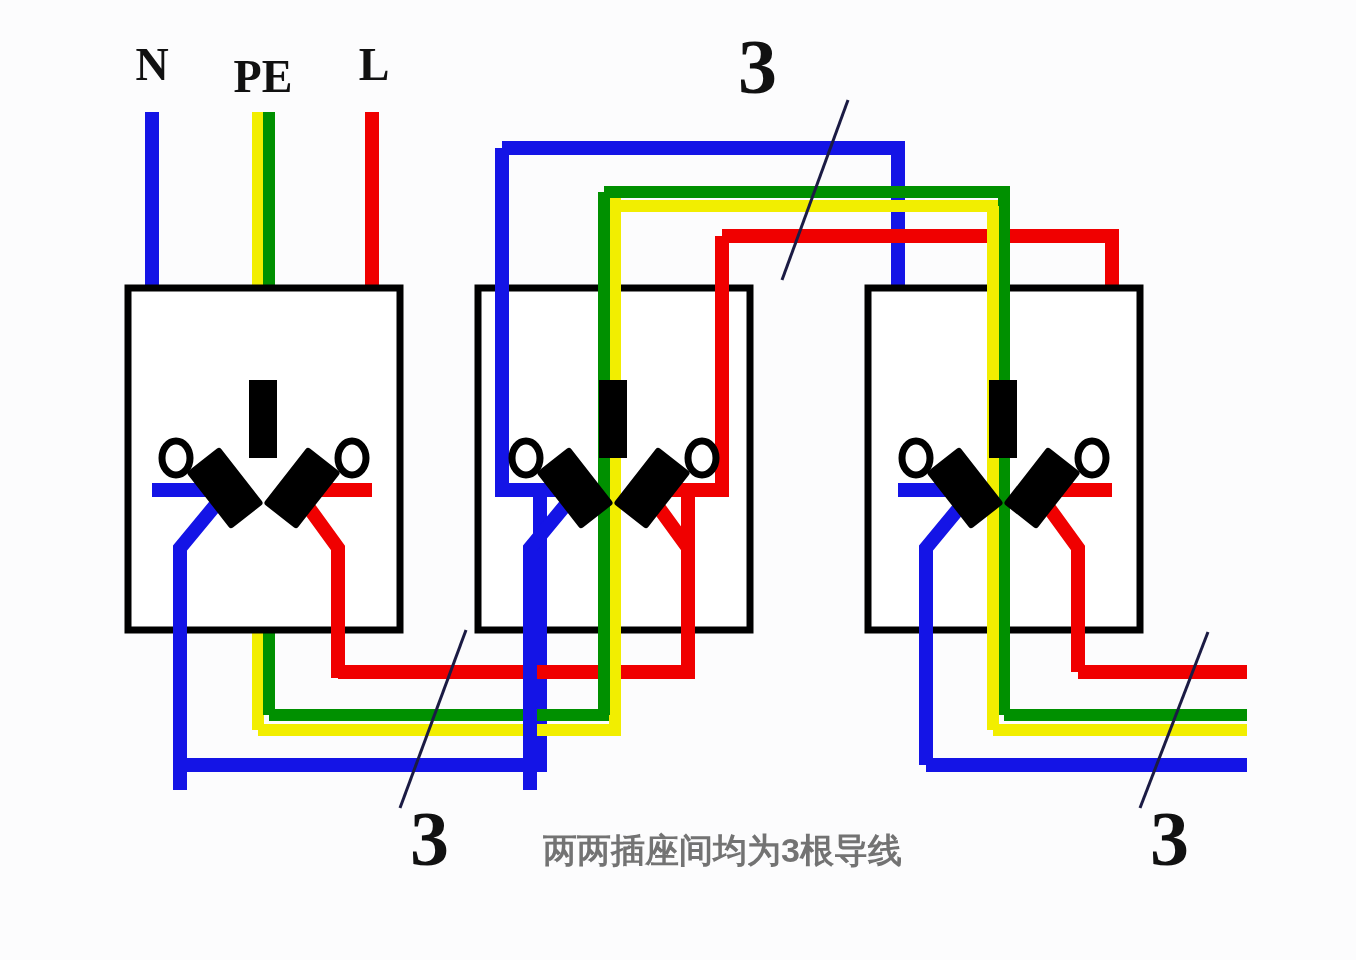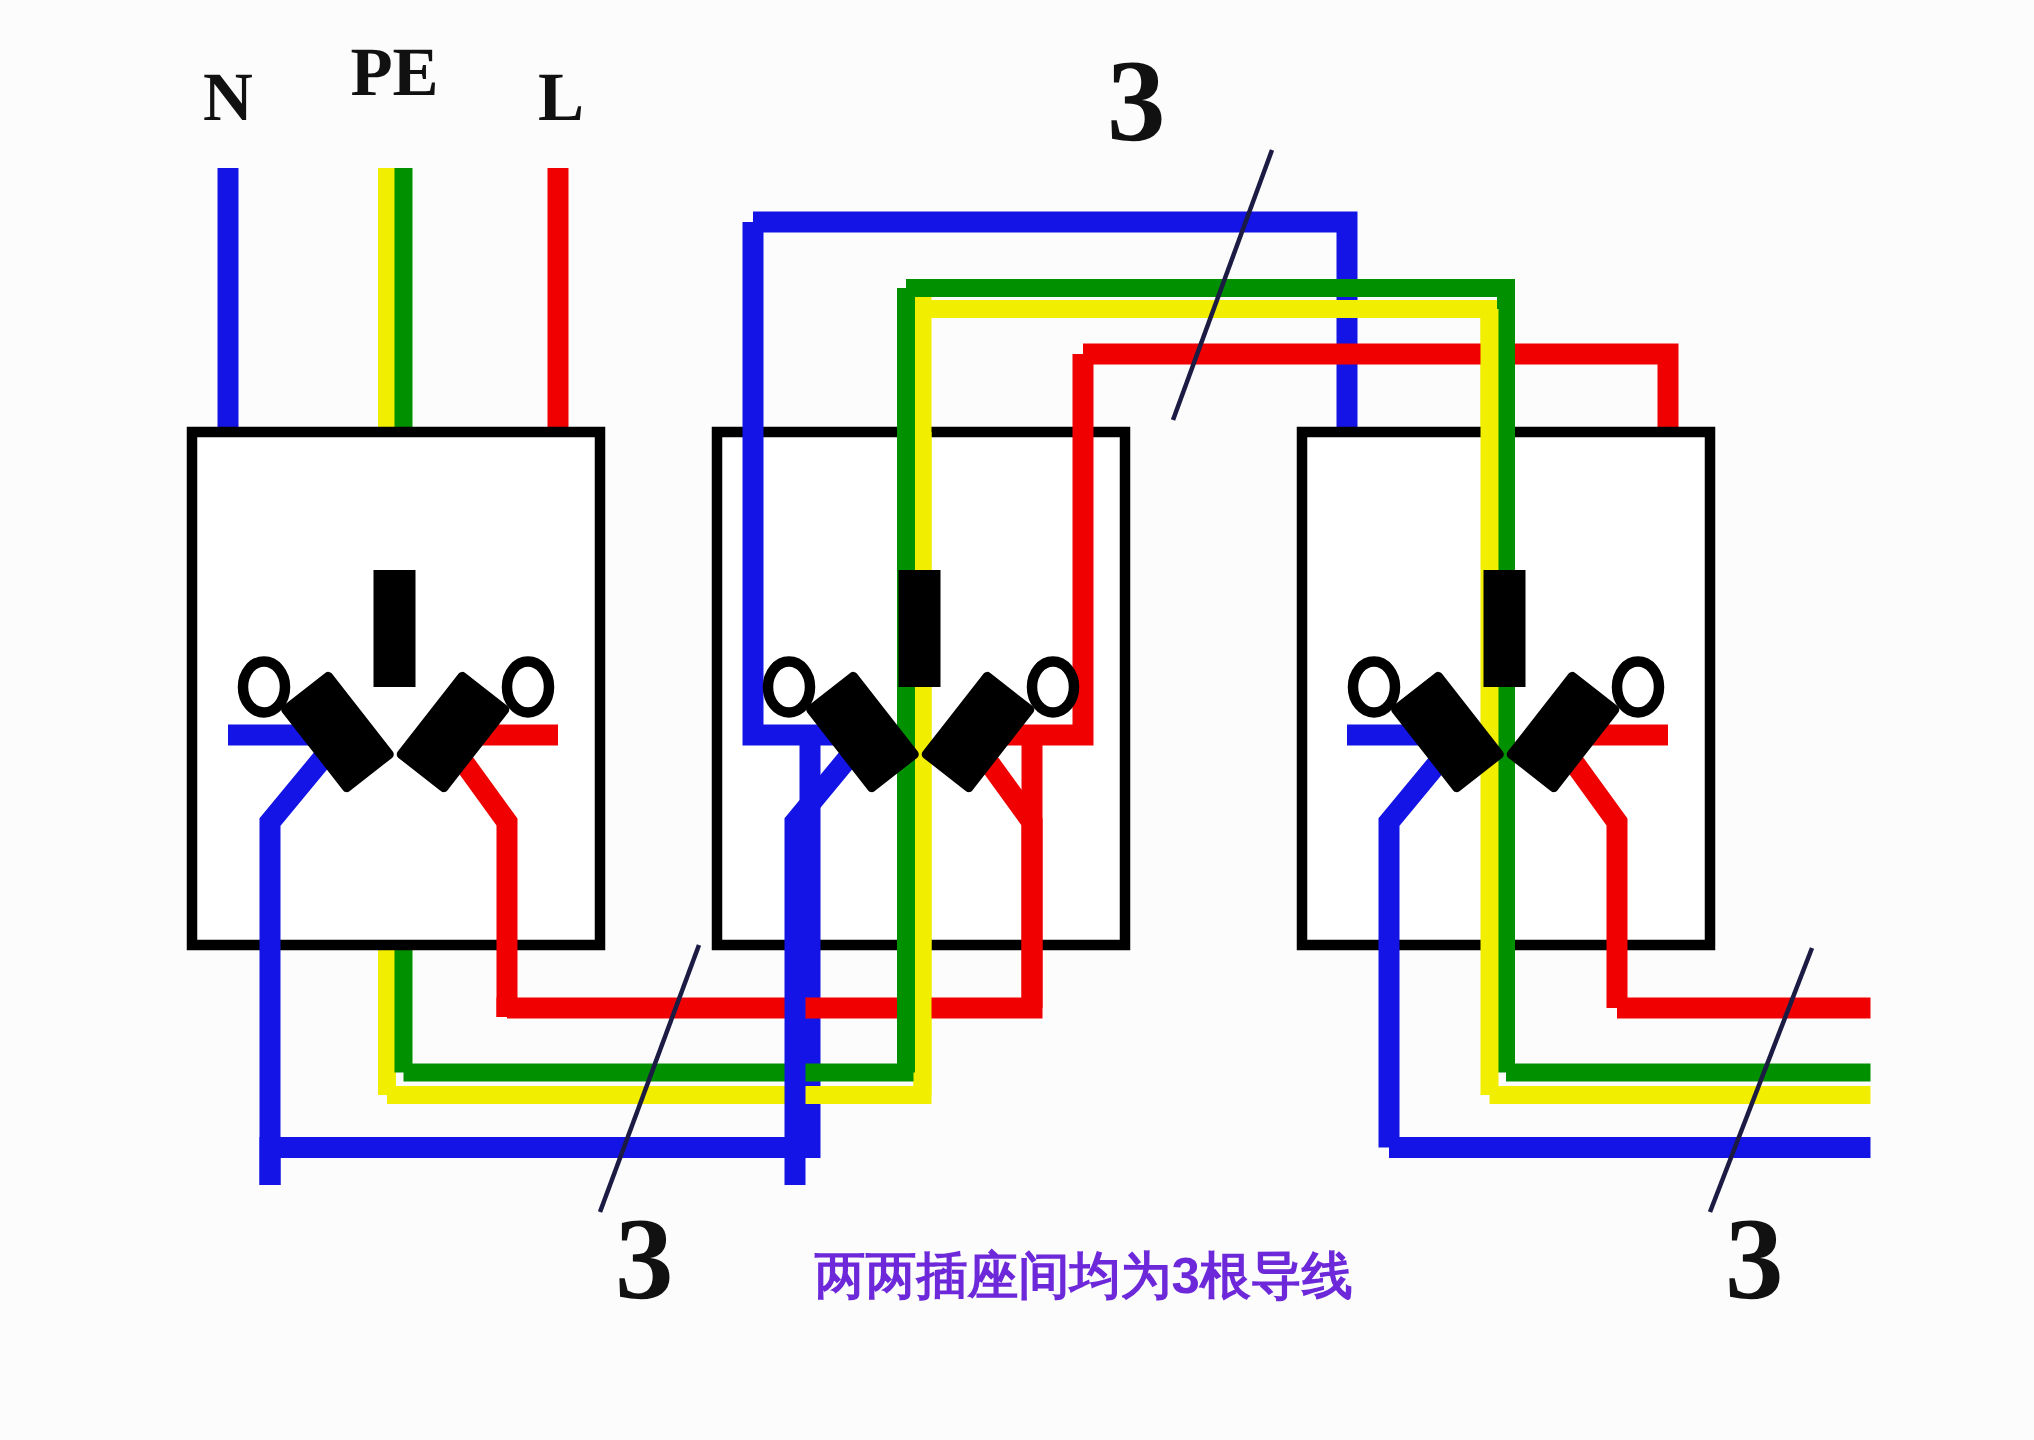--- a/index.html
+++ b/index.html
@@ -42,21 +42,21 @@
     color: #111111;
     line-height: 1;
     white-space: nowrap;
     user-select: none;
   }
   .caption {
     position: absolute;
     font-family: "Liberation Sans", sans-serif;
     font-weight: 700;
     font-size: 34px;
-    color: #6d28d9;
+    color: #737373;
     white-space: nowrap;
     user-select: none;
   }
 </style>
 </head>
 <body>
 
 <div id="canvas">
 
   <svg class="diagram" viewBox="0 0 1356 960">
@@ -168,21 +168,21 @@
 
     <g>
       <line x1="782" y1="280" x2="848" y2="100" stroke="#1b1b44" stroke-width="3"></line>
       <line x1="400" y1="808" x2="466" y2="630" stroke="#1b1b44" stroke-width="3"></line>
       <line x1="1140" y1="808" x2="1208" y2="632" stroke="#1b1b44" stroke-width="3"></line>
     </g>
 
   </svg>
 
   <div class="phase-label" style="left:132px; top:38px; width:40px;">N</div>
-  <div class="phase-label" style="left:233px; top:21px; width:60px;">PE</div>
+  <div class="phase-label" style="left:233px; top:50px; width:60px;">PE</div>
   <div class="phase-label" style="left:354px; top:38px; width:40px;">L</div>
 
   <div class="count-marker" style="left:738px; top:28px;">3</div>
   <div class="count-marker" style="left:410px; top:800px;">3</div>
   <div class="count-marker" style="left:1150px; top:800px;">3</div>
 
   <div class="caption" style="left:543px; top:828px;">两两插座间均为3根导线</div>
 
 </div>
 

